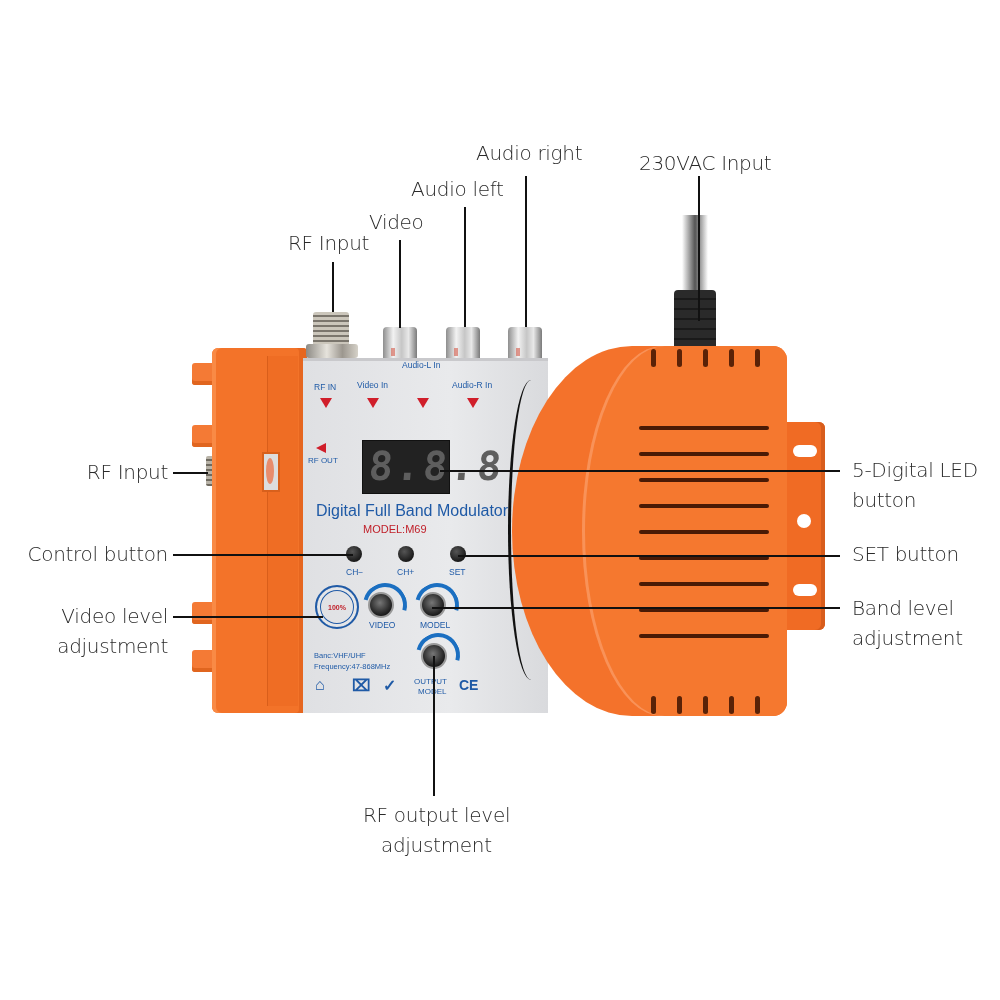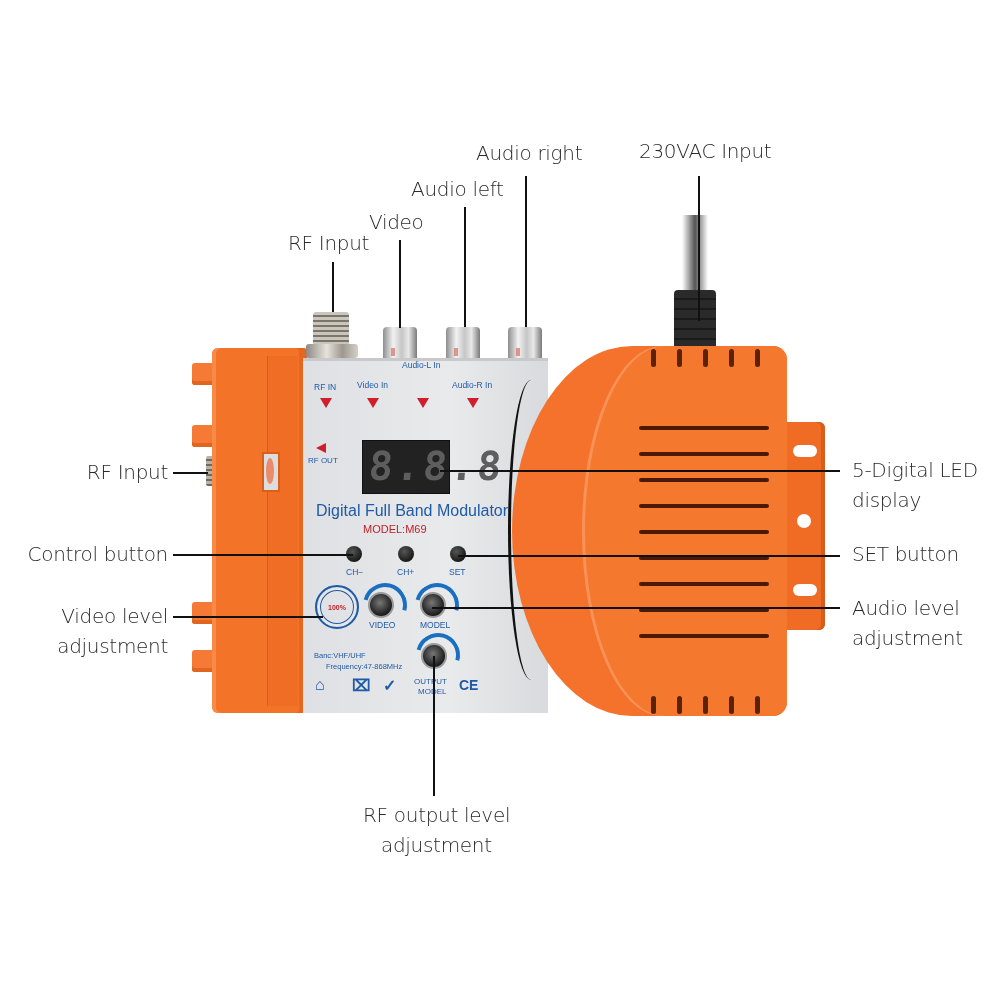--- a/index.html
+++ b/index.html
@@ -126,21 +126,21 @@
 
 <div class="arc" style="left:363px;top:583px"></div>
 <div class="knob" style="left:368px;top:592px"></div>
 <span class="panel-lbl" style="left:369px;top:620px">VIDEO</span>
 
 <div class="arc" style="left:415px;top:583px"></div>
 <div class="knob" style="left:420px;top:592px"></div>
 <span class="panel-lbl" style="left:420px;top:620px">MODEL</span>
 
 <span class="panel-lbl" style="left:314px;top:651px;font-size:7.5px">Banc:VHF/UHF</span>
-<span class="panel-lbl" style="left:326px;top:662px;font-size:7.5px">Frequency:47-868MHz</span>
+<span class="panel-lbl" style="left:314px;top:662px;font-size:7.5px">Frequency:47-868MHz</span>
 
 <div class="arc" style="left:416px;top:633px"></div>
 <div class="knob" style="left:421px;top:643px"></div>
 
 <span class="sym" style="left:315px;top:676px">⌂</span>
 <span class="sym" style="left:352px;top:676px">⌧</span>
 <span class="sym" style="left:383px;top:676px">✓</span>
 <span class="panel-lbl" style="left:414px;top:677px;font-size:8px">OUTPUT</span>
 <span class="panel-lbl" style="left:418px;top:687px;font-size:8px">MODEL</span>
 <span class="sym" style="left:459px;top:677px;font-size:14px">CE</span>
@@ -183,30 +183,30 @@
 <div class="line vline" style="left:698px;top:176px;height:145px"></div>
 <div class="line hline" style="left:173px;top:472px;width:35px"></div>
 <div class="line hline" style="left:173px;top:554px;width:180px"></div>
 <div class="line hline" style="left:173px;top:616px;width:150px"></div>
 <div class="line hline" style="left:440px;top:470px;width:400px"></div>
 <div class="line hline" style="left:458px;top:555px;width:382px"></div>
 <div class="line hline" style="left:432px;top:607px;width:408px"></div>
 <div class="line vline" style="left:433px;top:656px;height:140px"></div>
 
 <div class="callout" style="left:476px;top:138px">Audio right</div>
-<div class="callout" style="left:639px;top:136px">230VAC Input</div>
+<div class="callout" style="left:639px;top:148px">230VAC Input</div>
 <div class="callout" style="left:411px;top:174px">Audio left</div>
 <div class="callout" style="left:369px;top:207px">Video</div>
 <div class="callout" style="left:288px;top:228px">RF Input</div>
 
 <div class="callout right-align" style="right:832px;top:457px">RF Input</div>
 <div class="callout right-align" style="right:832px;top:539px">Control button</div>
 <div class="callout right-align" style="right:832px;top:601px">Video level</div>
 <div class="callout right-align" style="right:832px;top:631px">adjustment</div>
 
 <div class="callout" style="left:852px;top:455px">5-Digital LED</div>
-<div class="callout" style="left:852px;top:485px">display</div>
+<div class="callout" style="left:852px;top:485px">button</div>
 <div class="callout" style="left:852px;top:539px">SET button</div>
-<div class="callout" style="left:852px;top:593px">Audio level</div>
+<div class="callout" style="left:852px;top:593px">Band level</div>
 <div class="callout" style="left:852px;top:623px">adjustment</div>
 
 <div class="callout" style="left:363px;top:800px">RF output level</div>
 <div class="callout" style="left:381px;top:830px">adjustment</div>
 
 </body></html>

